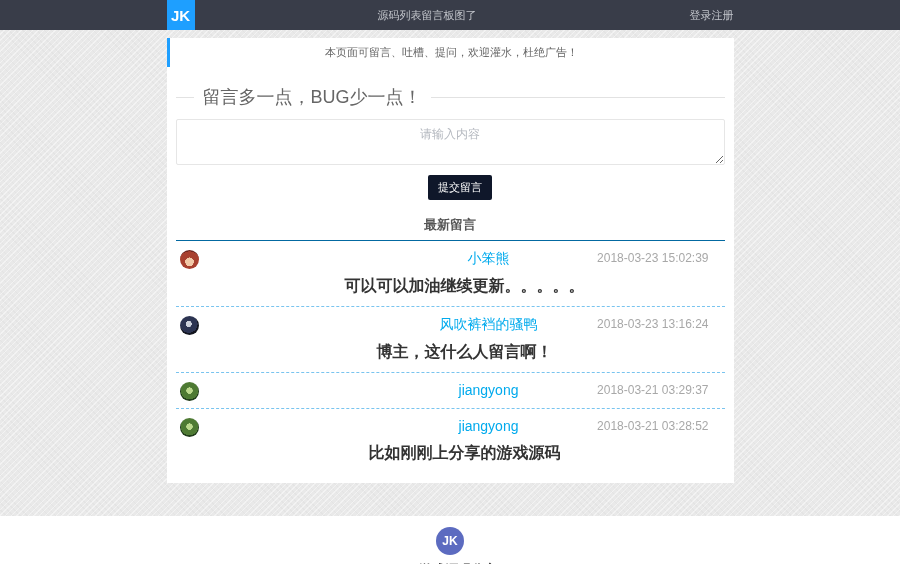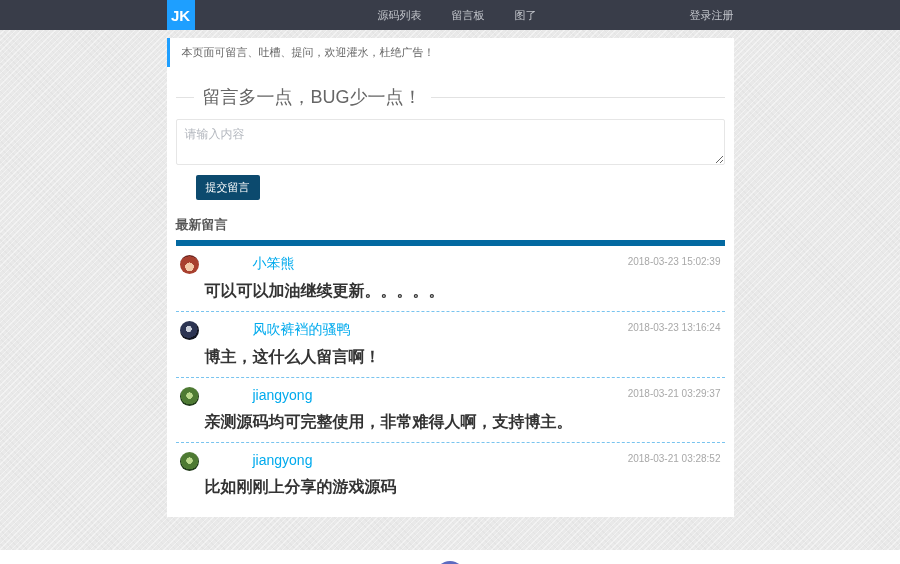--- a/index.html
+++ b/index.html
@@ -1,34 +1,34 @@
 <!DOCTYPE html>
 <html><head>
 <meta charset="utf-8">
 <style>
-  * { margin:0; padding:0; box-sizing:border-box; }
+  * { margin:0; padding:0; box-sizing:border-box;text-align:center; }
   html,body { width:900px; }
   body {
     font-family:"Liberation Sans","DejaVu Sans",sans-serif;
     background-color:#e9e9e9;
     background-image:
       repeating-linear-gradient(135deg, rgba(255,255,255,.45) 0 1px, rgba(255,255,255,0) 1px 4px),
       repeating-linear-gradient(45deg, rgba(0,0,0,.025) 0 1px, rgba(0,0,0,0) 1px 5px);
     min-height:564px;
     overflow:hidden;
   }
 
   
   .navbar { height:30px; background:#393D49; }
   .nav-inner { width:567px; height:100%; margin:0 auto; display:flex; align-items:stretch; }
   .logo {
     width:28px; background:#1E9FFF; color:#fff; font-weight:bold; font-size:15px;
     display:flex; align-items:center; justify-content:center; cursor:pointer;
   }
-  .menu { display:flex; align-items:center; margin-left:183px; gap:30px; }
+  .menu { display:flex; align-items:center; margin-left:183px; }
   .menu-item { font-size:11px; color:#c3c6cc; cursor:pointer; white-space:nowrap; }
   .auth { margin-left:auto; display:flex; align-items:center; }
   .auth-link { font-size:11px; color:#c3c6cc; cursor:pointer; white-space:nowrap; }
 
   
   .card { width:567px; margin:8px auto 0; background:#fff; padding-bottom:10px; }
   .notice {
     border-left:3px solid #1E9FFF; margin-top:2px;
     padding:7px 12px; font-size:11px; color:#666;
   }
@@ -39,39 +39,39 @@
   .legend-line.grow { flex:1; margin-left:9px; }
   .legend-text { font-size:18px; color:#666; white-space:nowrap; }
   .msg-textarea {
     display:block; width:100%; height:46px; margin-top:10px;
     border:1px solid #e6e6e6; border-radius:2px; padding:6px 8px;
     font-size:12px; color:#737373; resize:vertical;
     font-family:"Liberation Sans","DejaVu Sans",sans-serif;
   }
   .msg-textarea::placeholder { color:#b4b8bf; }
   .submit-btn {
-    margin-top:10px; background:#0c4a6e; color:#fff; border:none; border-radius:2px;
+    margin-top:10px; background:#0f172a; color:#fff; border:none; border-radius:2px;
     font-size:11px; padding:5px 10px; cursor:pointer;margin-left:20px;
   }
   .section-title {
     margin:16px 9px 0; padding-bottom:6px;
     font-size:13px; color:#555;
-    border-bottom:6px solid #0369a1;
+    border-bottom:1px solid #0369a1;
   }
   .comments { margin:0 9px; }
   .comment { position:relative; padding:8px 0 9px; border-bottom:1px dashed #79c4ef; }
   .comment:last-child { border-bottom:none; }
   .c-avatar { position:absolute; left:4px; top:9px; width:19px; height:19px; border-radius:50%; }
   .c-avatar[data-avatar="girl"]  { background:radial-gradient(circle at 50% 62%, #f2c9a8 0 28%, #a8402f 29% 68%, #6f2620 69%); }
   .c-avatar[data-avatar="dark"]  { background:radial-gradient(circle at 46% 42%, #ccd1db 0 20%, #2c3452 21% 58%, #12151f 59%); }
   .c-avatar[data-avatar="green"] { background:radial-gradient(circle at 50% 45%, #bcd98d 0 22%, #4e7a33 23% 62%, #223d1b 63%); }
   .c-body { margin-left:29px; }
   .c-name { font-size:14px; color:#01AAED; cursor:pointer; display:inline-block;margin-left:48px; }
   .c-text { font-size:16px; color:#333; margin-top:8px;font-weight:bold; }
-  .c-time { position:absolute; right:4px; top:10px; font-size:10px; color:#a8a8a8; }
+  .c-time { position:absolute; right:16px; top:10px; font-size:12px; color:#a8a8a8; }
 
   
   .site-footer { margin-top:33px; background:#fff; text-align:center; padding:11px 0 9px; }
   .f-logo {
     width:28px; height:28px; border-radius:50%; background:#5c6bc0; color:#fff;
     font-weight:bold; font-size:12px; display:inline-flex; align-items:center; justify-content:center;
   }
   .f-title { font-size:13px; font-weight:bold; color:#333; margin-top:6px; }
 </style>
 </head>
@@ -125,21 +125,20 @@
         <span class="c-name">风吹裤裆的骚鸭</span>
         <div class="c-text">博主，这什么人留言啊！</div>
       </div>
       <span class="c-time">2018-03-23 13:16:24</span>
     </div>
 
     <div class="comment">
       <span class="c-avatar" data-avatar="green"></span>
       <div class="c-body">
         <span class="c-name">jiangyong</span>
-        <div class="c-text">亲测源码均可完整使用，非常难得人啊，支持博主。</div>
       </div>
       <span class="c-time">2018-03-21 03:29:37</span>
     </div>
 
     <div class="comment">
       <span class="c-avatar" data-avatar="green"></span>
       <div class="c-body">
         <span class="c-name">jiangyong</span>
         <div class="c-text">比如刚刚上分享的游戏源码</div>
       </div>

